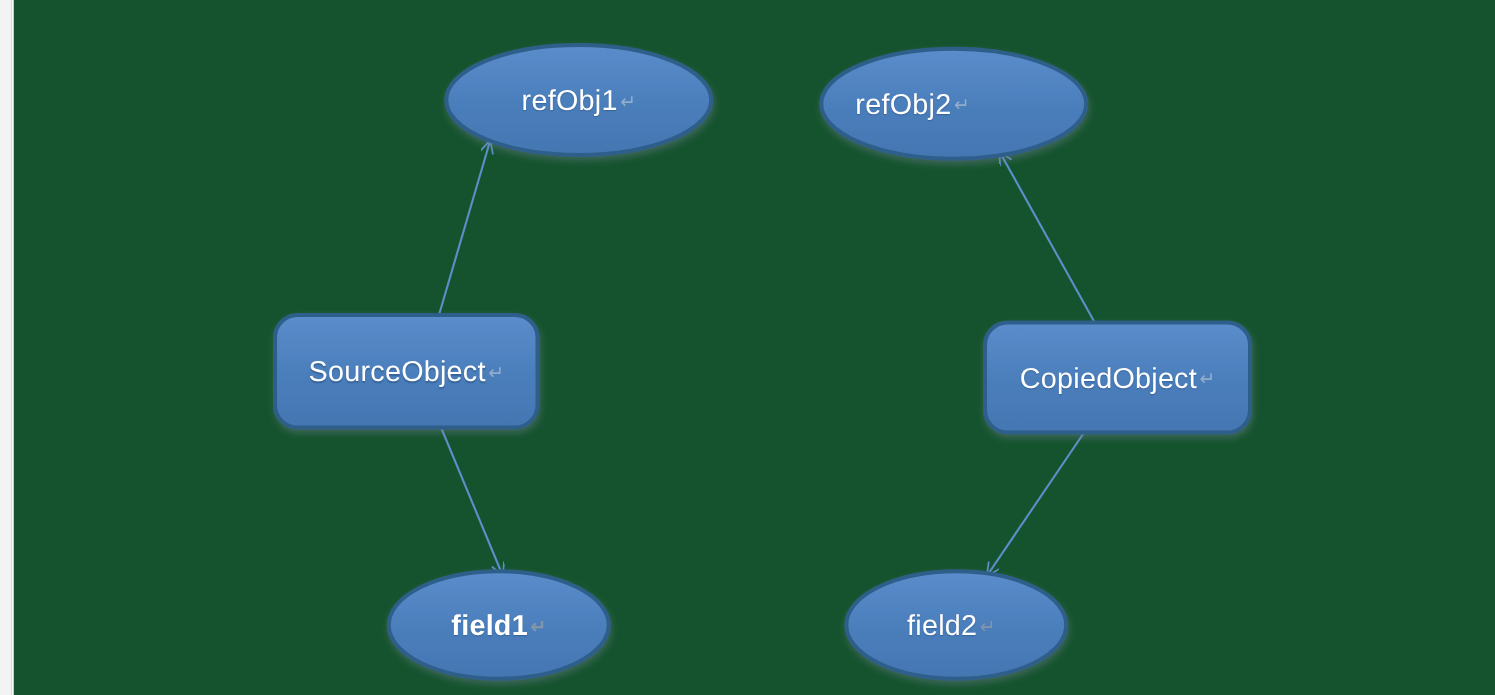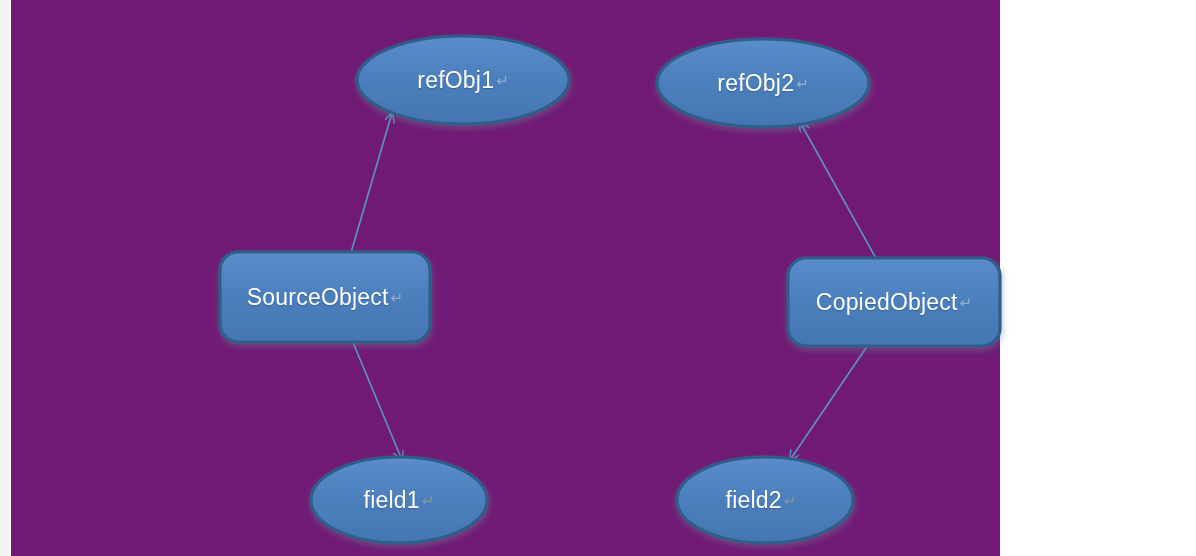--- a/index.html
+++ b/index.html
@@ -8,23 +8,23 @@
     background: #ffffff;
   }
   body {
     width: 1196px;
     height: 556px;
     font-family: "Liberation Sans", sans-serif;
     overflow: hidden;
   }
   #diagram-canvas {
     position: relative;
-    width: 1000px;
+    width: 1196px;
     height: 556px;
-    background: #701a75;
+    background: #14532d;
   }
   #left-gutter {
     position: absolute;
     left: 0;
     top: 0;
     width: 9px;
     height: 556px;
     background: #f3f3f3;
   }
   #gutter-edge {
@@ -137,21 +137,21 @@
       <ellipse cx="765" cy="500" rx="88" ry="43" fill="url(#nodeGrad)" stroke="#2e5f8a" stroke-width="3.2" filter="url(#softShadow)"></ellipse>
     </g>
   </svg>
 
   <div class="label-wrap" style="left:357px; top:36px; width:212px; height:88px;">
     <span class="label-inner">
       <span class="node-label" style="position:static;">refObj1</span><span class="pilcrow">↵</span>
     </span>
   </div>
 
-  <div class="label-wrap" style="left:657px; top:39px; width:212px; height:88px;">
+  <div class="label-wrap" style="left:624px; top:39px; width:212px; height:88px;">
     <span class="label-inner">
       <span class="node-label" style="position:static;">refObj2</span><span class="pilcrow">↵</span>
     </span>
   </div>
 
   <div class="label-wrap" style="left:788px; top:258px; width:212px; height:88px;">
     <span class="label-inner">
       <span class="node-label boxed misspell" style="position:static;">CopiedObject</span><span class="pilcrow">↵</span>
       <span class="squiggle" style="right:14px;">
         
@@ -161,21 +161,21 @@
 
   <div class="label-wrap" style="left:220px; top:252px; width:210px; height:90px;">
     <span class="label-inner">
       <span class="node-label boxed misspell" style="position:static;">SourceObject</span><span class="pilcrow">↵</span>
       <span class="squiggle" style="right:14px;">
         
       </span>
     </span>
   </div>
 
-  <div class="label-wrap" style="left:311px; top:457px; width:176px; height:86px;">
+  <div class="label-wrap" style="left:311px; top:457px; width:176px; height:86px;font-weight:bold;">
     <span class="label-inner">
       <span class="node-label" style="position:static;">field1</span><span class="pilcrow dim">↵</span>
     </span>
   </div>
 
   <div class="label-wrap" style="left:673px; top:457px; width:176px; height:86px;">
     <span class="label-inner">
       <span class="node-label" style="position:static;">field2</span><span class="pilcrow dim">↵</span>
     </span>
   </div>

